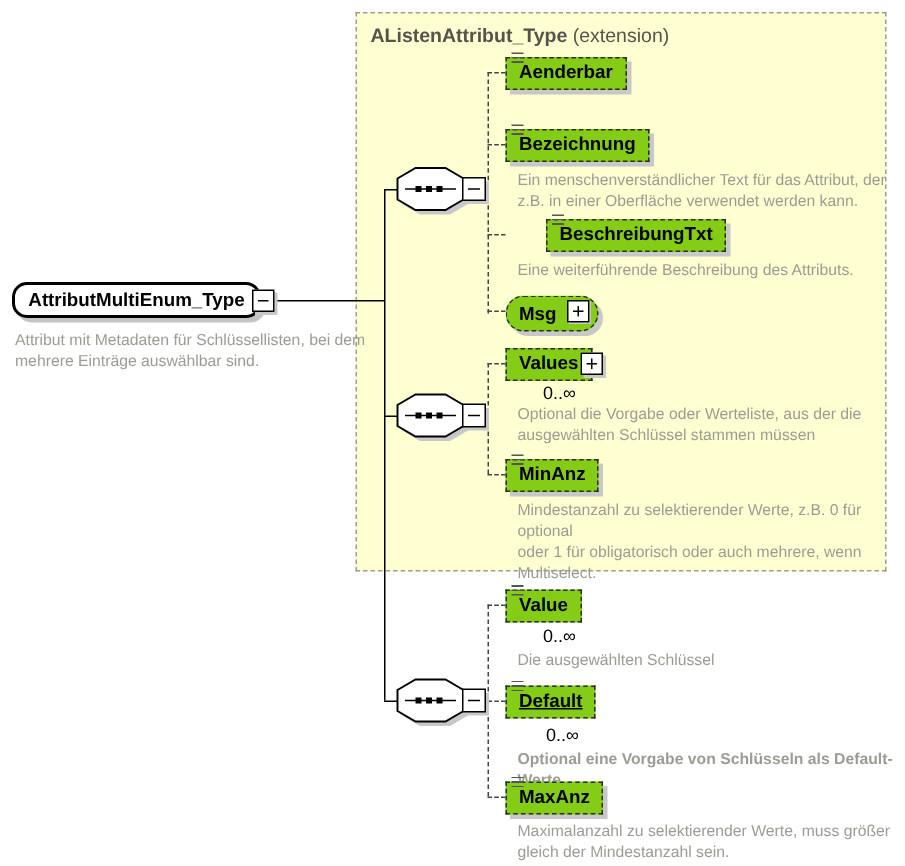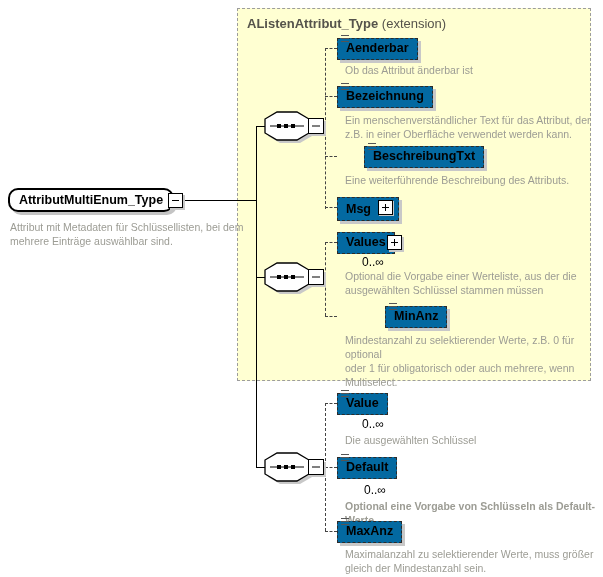--- a/index.html
+++ b/index.html
@@ -22,21 +22,21 @@
   .dv{position:absolute;width:0;border-left:1px dashed #444;}
   
   .root{
     position:absolute;left:8px;top:188px;width:162px;height:20px;
     border:2px solid #000;border-radius:10px;background:#fff;
     box-shadow:3px 3px 0 #c4c4c4;
     font-size:12.5px;font-weight:bold;line-height:20px;text-align:center;white-space:nowrap;
   }
   
   .elem{
-    position:absolute;left:337px;background:#0369a1;border:1px dashed #2b2b2b;
+    position:absolute;left:337px;background:#84cc16;border:1px dashed #2b2b2b;
     padding:2px 8px 3px 8px;font-size:12.5px;font-weight:bold;line-height:15px;
     white-space:nowrap;box-shadow:3px 3px 0 #c8c8c8;
   }
   .elem.multi{box-shadow:none;text-align:center;}
   .elem.multi::before{
     content:"";position:absolute;left:3px;top:3px;width:100%;height:100%;
     border:1px dashed #2b2b2b;background:#fff;z-index:-1;box-shadow:3px 3px 0 #c8c8c8;
   }
   
   .cicon{
@@ -140,63 +140,62 @@
     <g>
       <rect x="46.5" y="9.5" width="15" height="15" fill="#ffffff" stroke="#000"></rect>
       <line x1="50" y1="17" x2="58" y2="17" stroke="#000"></line>
     </g>
   </svg>
 
   <div class="elem" style="top:38px;">
     <span class="cicon"></span>
     <span>Aenderbar</span>
   </div>
-  <div class="desc" style="left:345px;top:63px;width:250px;">Ob das Attribut änderbar ist</div>
 
   <div class="elem" style="top:86px;">
     <span class="cicon"></span>
     <span>Bezeichnung</span>
   </div>
   <div class="desc" style="left:345px;top:113px;width:252px;">Ein menschenverständlicher Text für das Attribut, der
 z.B. in einer Oberfläche verwendet werden kann.</div>
 
   <div class="elem" style="top:146px;margin-left:27px;">
     <span class="cicon"></span>
     <span>BeschreibungTxt</span>
   </div>
   <div class="desc" style="left:345px;top:173px;width:252px;">Eine weiterführende Beschreibung des Attributs.</div>
 
-  <div class="elem" style="top:197px;">
+  <div class="elem" style="top:197px;border-radius:12px;">
     <span>Msg</span><span class="ctrl plus inline"></span>
   </div>
 
   <div class="elem multi" style="top:232px;">
     <span>Values</span>
     <span class="ctrl plus overlap"></span>
   </div>
   <div class="card" style="left:362px;top:255px;">0..∞</div>
-  <div class="desc" style="left:345px;top:269px;width:252px;">Optional die Vorgabe einer Werteliste, aus der die
+  <div class="desc" style="left:345px;top:269px;width:252px;">Optional die Vorgabe oder Werteliste, aus der die
 ausgewählten Schlüssel stammen müssen</div>
 
-  <div class="elem" style="top:306px;margin-left:48px;">
+  <div class="elem" style="top:306px;">
     <span class="cicon"></span>
     <span>MinAnz</span>
   </div>
   <div class="desc" style="left:345px;top:333px;width:252px;">Mindestanzahl zu selektierender Werte, z.B. 0 für optional
 oder 1 für obligatorisch oder auch mehrere, wenn
 Multiselect.</div>
 
   <div class="elem multi" style="top:393px;">
     <span class="cicon"></span>
     <span>Value</span>
   </div>
   <div class="card" style="left:362px;top:417px;">0..∞</div>
   <div class="desc" style="left:345px;top:433px;width:255px;">Die ausgewählten Schlüssel</div>
 
-  <div class="elem multi" style="top:457px;">
+  <div class="elem multi" style="top:457px;text-decoration:underline;">
     <span class="cicon"></span>
     <span>Default</span>
   </div>
   <div class="card" style="left:364px;top:483px;">0..∞</div>
   <div class="desc" style="left:345px;top:499px;width:255px;font-weight:bold;">Optional eine Vorgabe von Schlüsseln als Default-Werte</div>
 
   <div class="elem" style="top:521px;">
     <span class="cicon"></span>
     <span>MaxAnz</span>
   </div>

